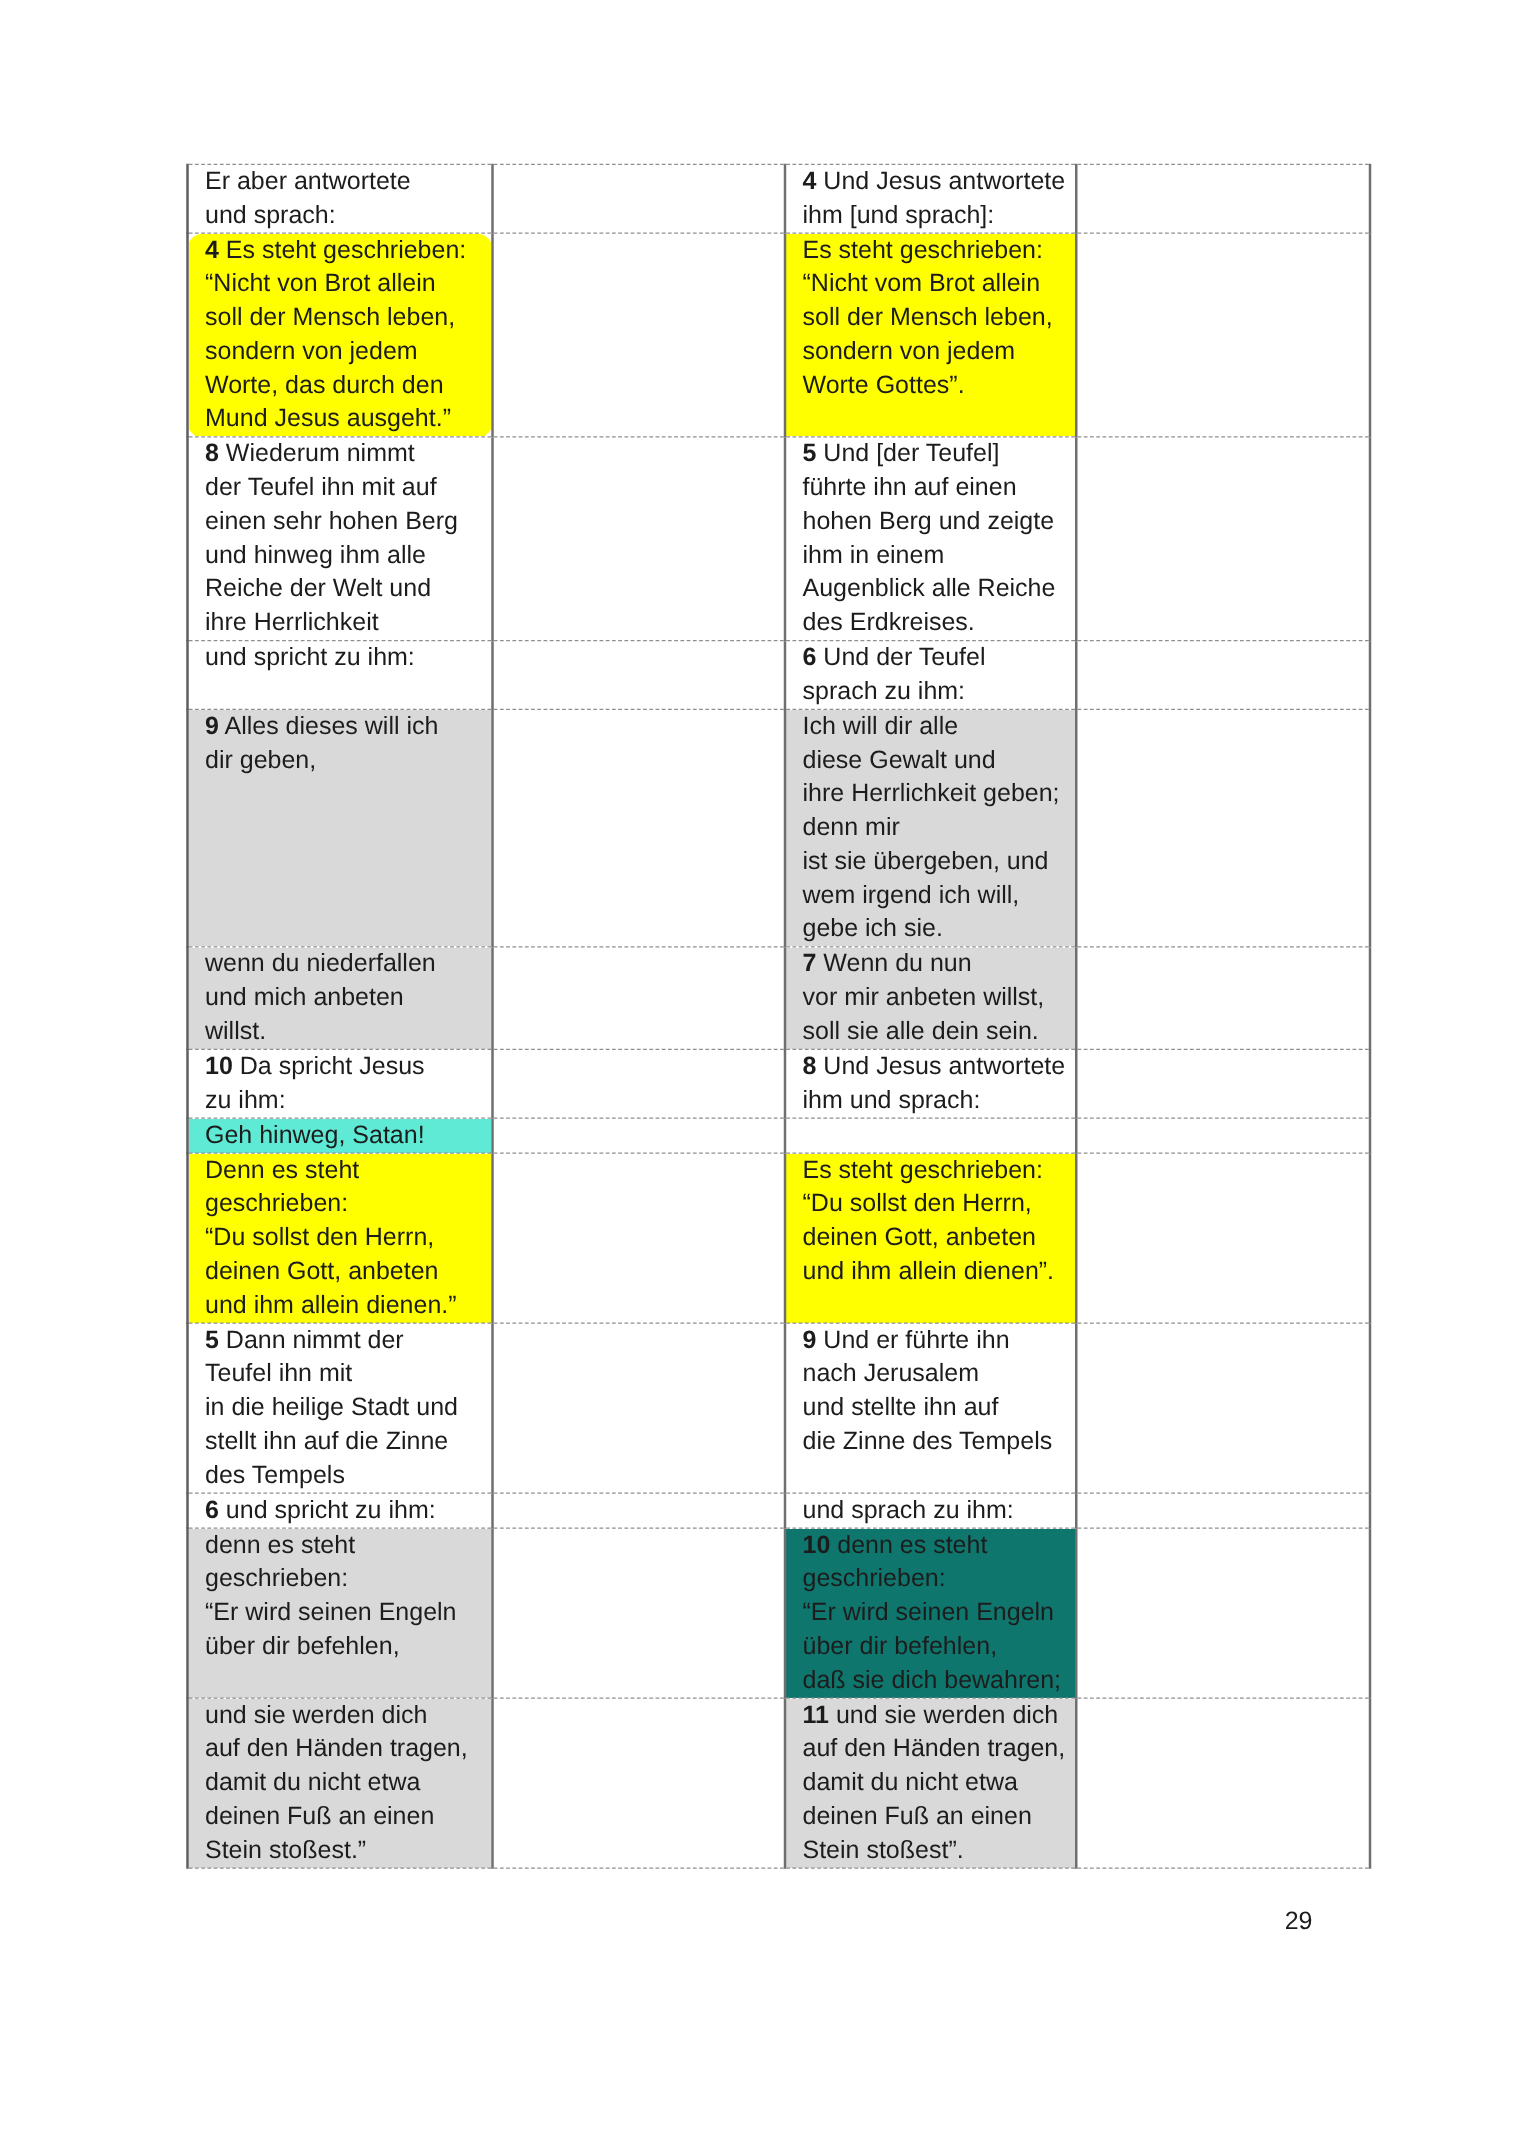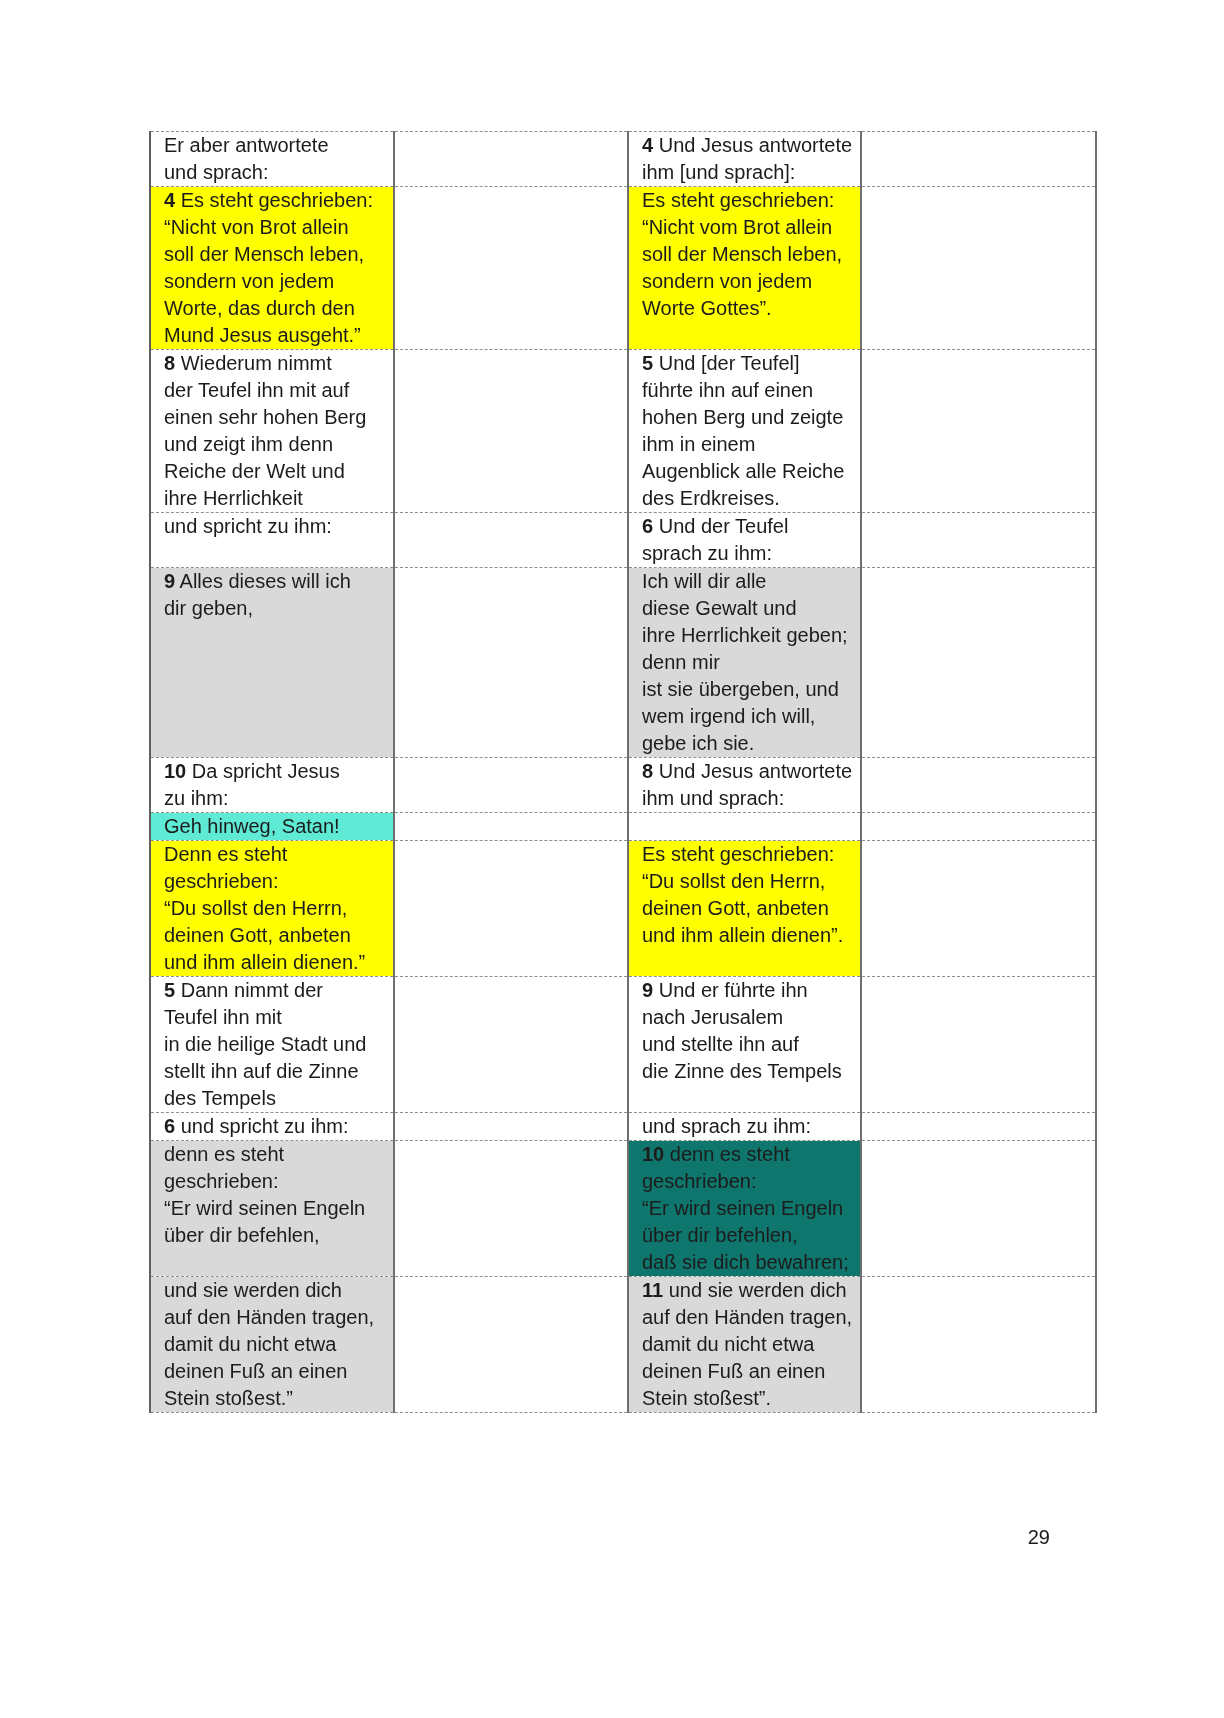--- a/index.html
+++ b/index.html
@@ -54,21 +54,21 @@
             <div class="line">und sprach:</div>
           </td>
           <td></td>
           <td>
             <div class="line"><span class="vnum">4</span> Und Jesus antwortete</div>
             <div class="line">ihm [und sprach]:</div>
           </td>
           <td></td>
         </tr>
         <tr>
-          <td style="background: rgb(255, 255, 0);">
+          <td style="background: rgb(255, 255, 0); border-radius: 12px;">
             <div class="line"><span class="vnum">4</span> Es steht geschrieben:</div>
             <div class="line">“Nicht von Brot allein</div>
             <div class="line">soll der Mensch leben,</div>
             <div class="line">sondern von jedem</div>
             <div class="line">Worte, das durch den</div>
             <div class="line">Mund Jesus ausgeht.”</div>
           </td>
           <td></td>
           <td style="background: rgb(255, 255, 0);">
             <div class="line">Es steht geschrieben:</div>
@@ -77,21 +77,21 @@
             <div class="line">sondern von jedem</div>
             <div class="line">Worte Gottes”.</div>
           </td>
           <td></td>
         </tr>
         <tr>
           <td>
             <div class="line"><span class="vnum">8</span> Wiederum nimmt</div>
             <div class="line">der Teufel ihn mit auf</div>
             <div class="line">einen sehr hohen Berg</div>
-            <div class="line">und zeigt ihm denn</div>
+            <div class="line">und hinweg ihm alle</div>
             <div class="line">Reiche der Welt und</div>
             <div class="line">ihre Herrlichkeit</div>
           </td>
           <td></td>
           <td>
             <div class="line"><span class="vnum">5</span> Und [der Teufel]</div>
             <div class="line">führte ihn auf einen</div>
             <div class="line">hohen Berg und zeigte</div>
             <div class="line">ihm in einem</div>
             <div class="line">Augenblick alle Reiche</div>
@@ -121,20 +121,34 @@
             <div class="line">diese Gewalt und</div>
             <div class="line">ihre Herrlichkeit geben;</div>
             <div class="line">denn mir</div>
             <div class="line">ist sie übergeben, und</div>
             <div class="line">wem irgend ich will,</div>
             <div class="line">gebe ich sie.</div>
           </td>
           <td></td>
         </tr>
         <tr>
+          <td style="background: rgb(217, 217, 217);">
+            <div class="line">wenn du niederfallen</div>
+            <div class="line">und mich anbeten</div>
+            <div class="line">willst.</div>
+          </td>
+          <td></td>
+          <td style="background: rgb(217, 217, 217);">
+            <div class="line"><span class="vnum">7</span> Wenn du nun</div>
+            <div class="line">vor mir anbeten willst,</div>
+            <div class="line">soll sie alle dein sein.</div>
+          </td>
+          <td></td>
+        </tr>
+        <tr>
           <td>
             <div class="line"><span class="vnum">10</span> Da spricht Jesus</div>
             <div class="line">zu ihm:</div>
           </td>
           <td></td>
           <td>
             <div class="line"><span class="vnum">8</span> Und Jesus antwortete</div>
             <div class="line">ihm und sprach:</div>
           </td>
           <td></td>

